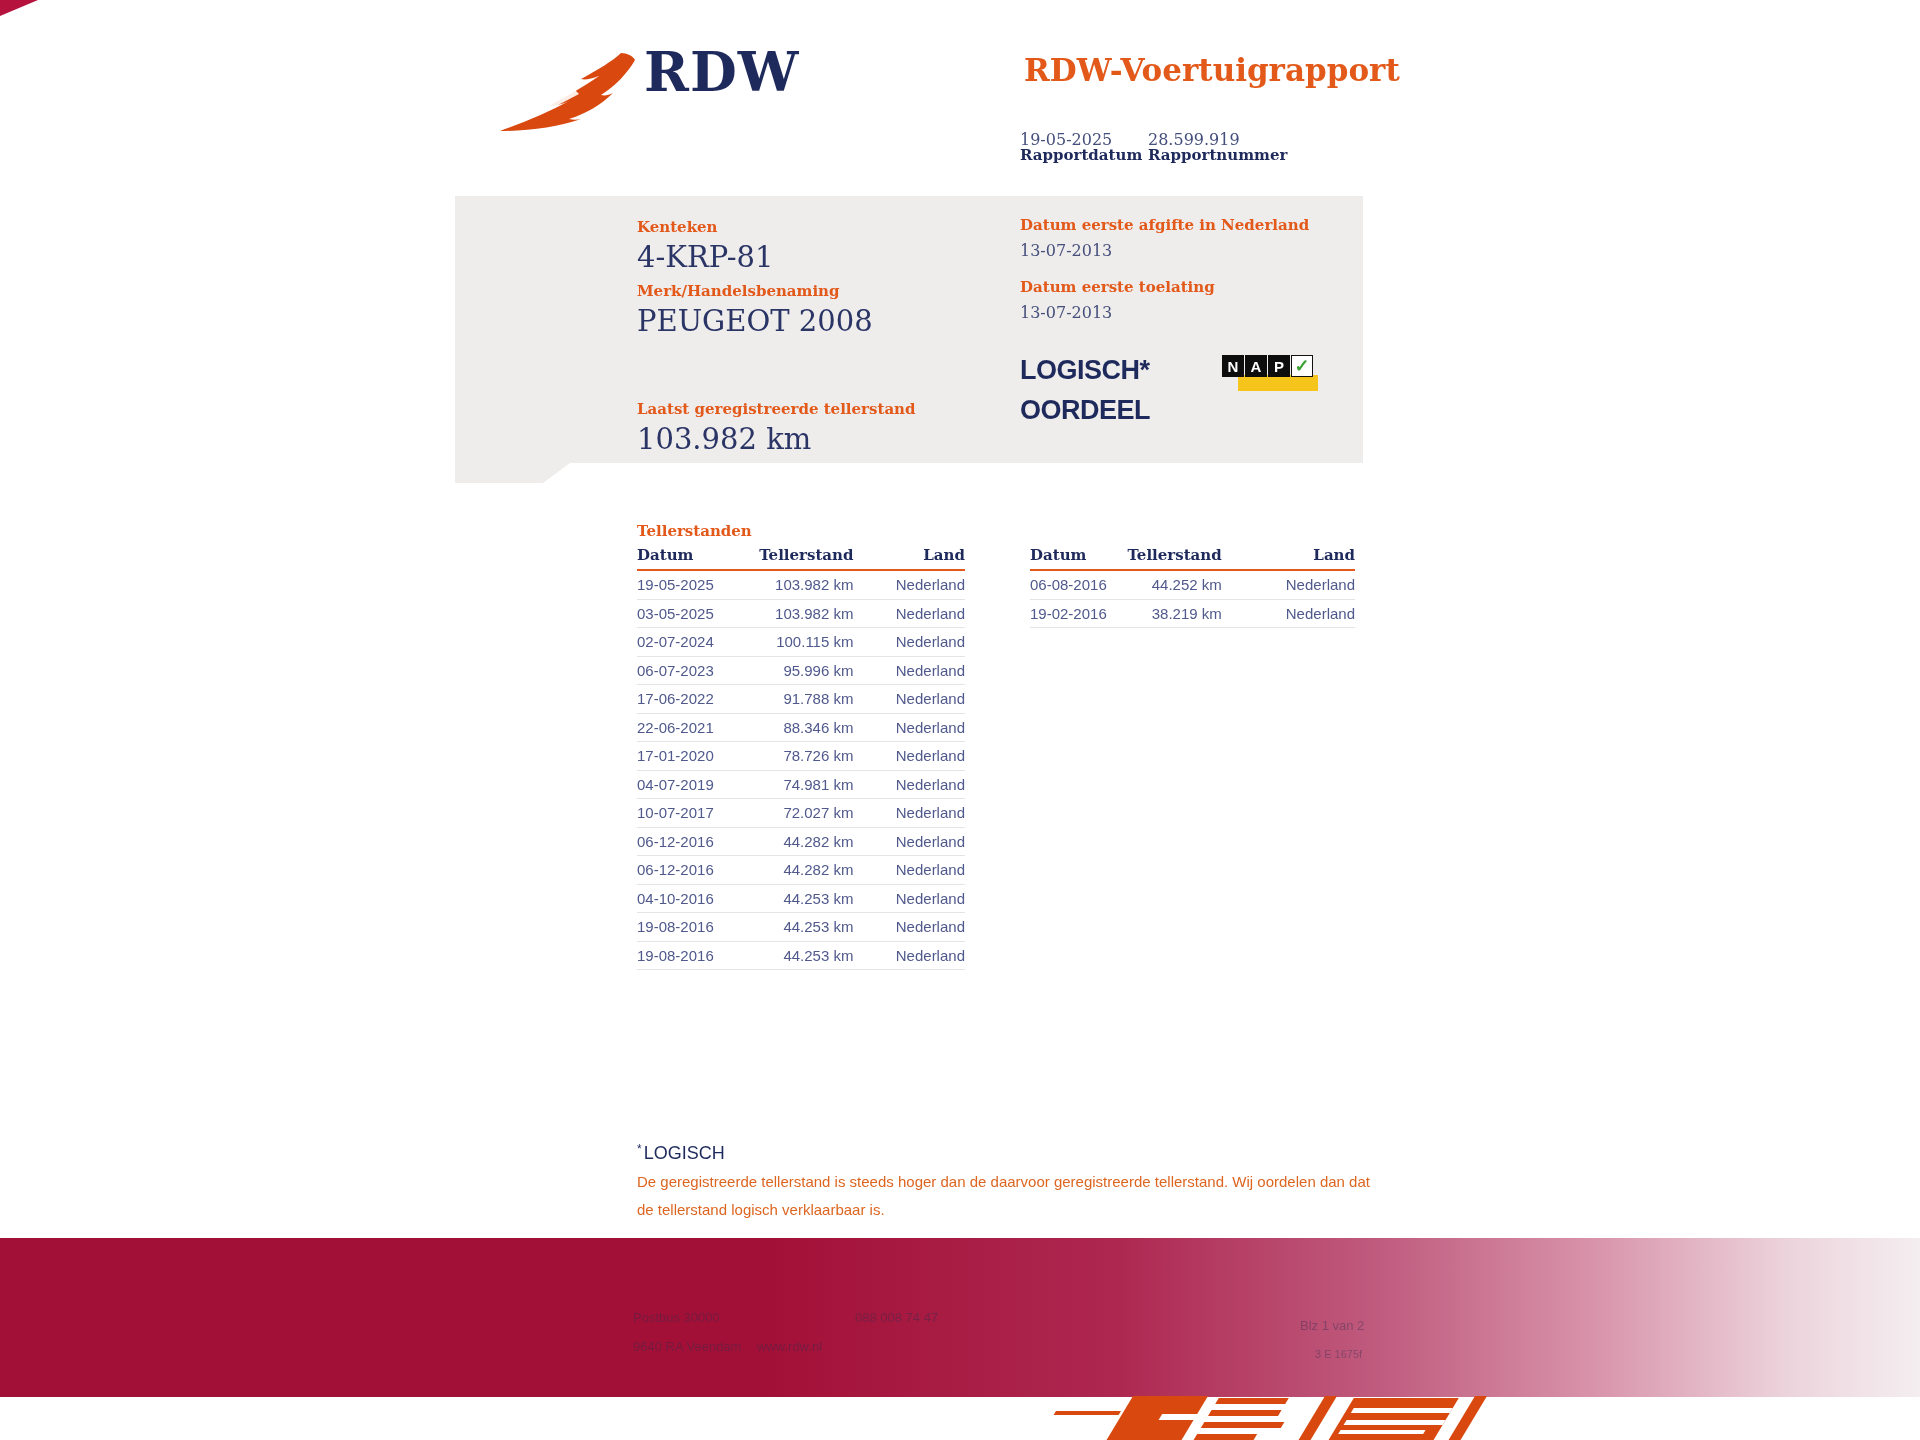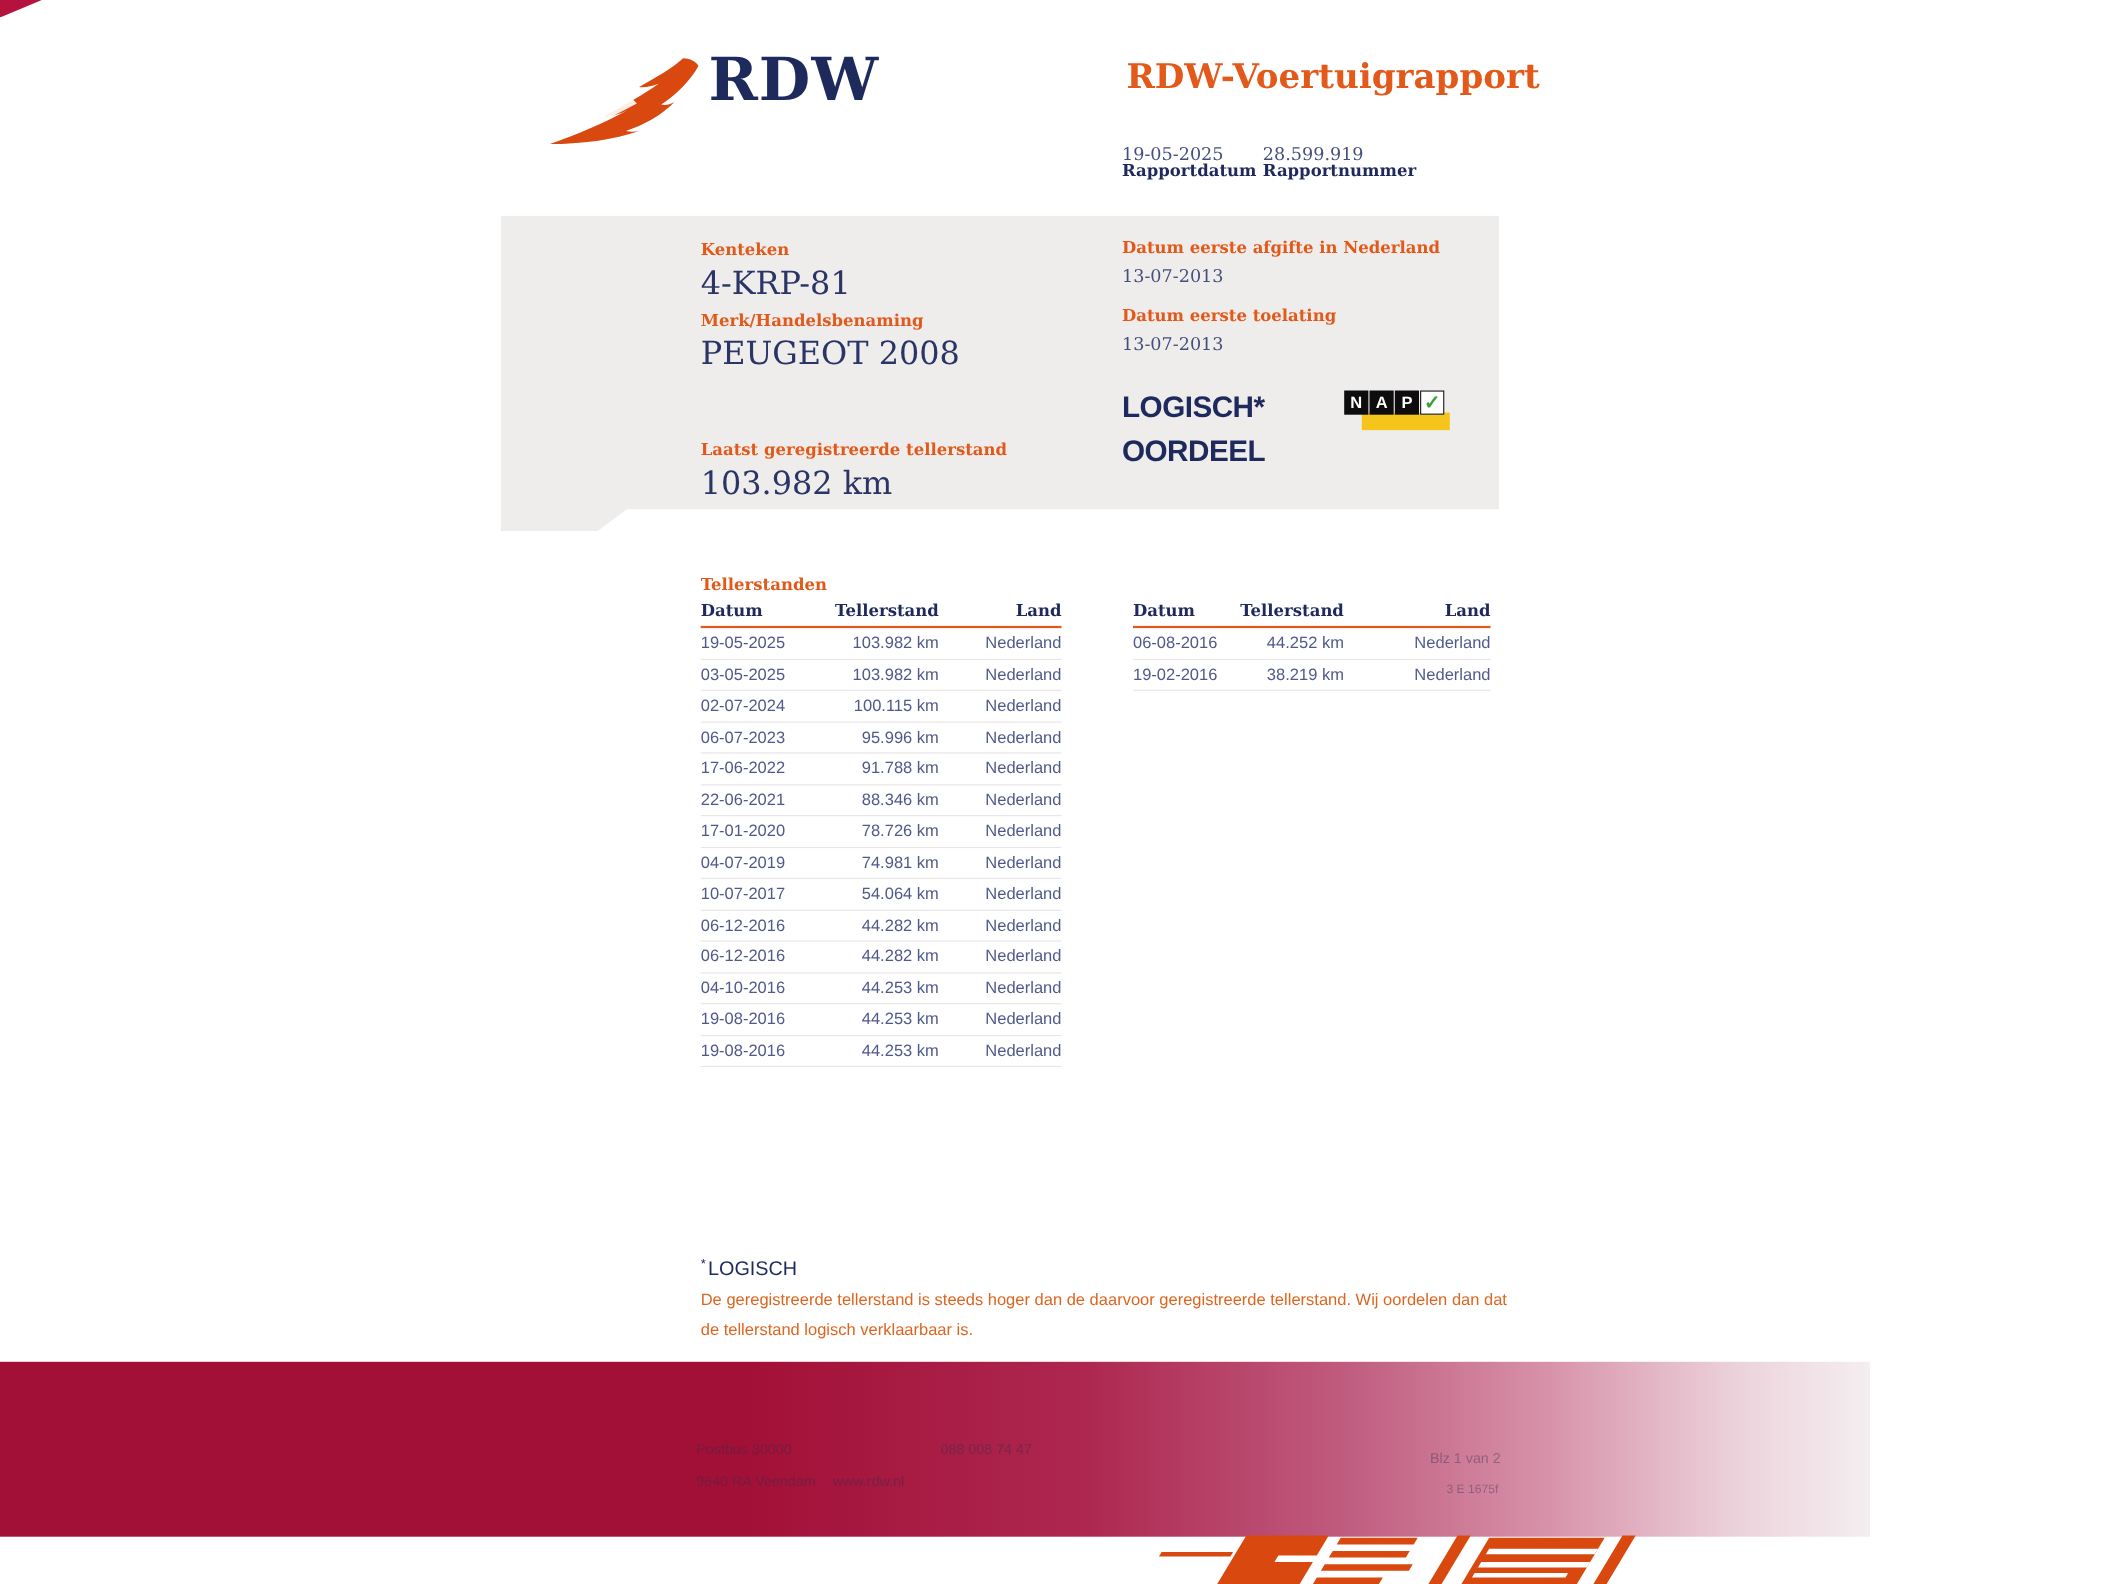--- a/index.html
+++ b/index.html
@@ -54,21 +54,21 @@
   .tbl-right .c1{width:28%;text-align:left;} .tbl-right .c2{width:31%;text-align:right;}
   .tbl-right .c3{width:41%;text-align:right;}
 
   
   .foot-title{position:absolute;left:637px;top:1142px;font-size:18px;font-weight:normal;color:#1f2a5c;}
   .fmark{font-size:12px;vertical-align:6px;margin-right:2px;}
   .foot-text{position:absolute;left:637px;top:1168px;width:740px;font-size:15px;
              line-height:28px;color:#dd6520;}
 
   
-  .banner{position:absolute;left:0;top:1238px;width:1700px;height:159px;
+  .banner{position:absolute;left:0;top:1238px;width:1920px;height:159px;
           background:linear-gradient(90deg,#a31037 0%,#a31037 40%,#ad2750 58%,#c05c7f 72%,
                      #d893aa 83%,#ecd3db 93%,#f4eef0 100%);}
   .wm{position:absolute;font-size:13px;color:#2c2c4e;opacity:0.38;white-space:nowrap;}
   .wm-postbus{left:633px;top:72px;} .wm-phone{left:855px;top:72px;}
   .wm-city{left:633px;top:101px;}  .wm-site{left:757px;top:101px;}
   .wm-page{left:1300px;top:80px;}  .wm-code{left:1315px;top:110px;font-size:11px;}
   .banner-text{position:absolute;left:72px;top:0;height:159px;display:flex;align-items:center;
           font-size:60px;font-weight:bold;letter-spacing:-1px;color:#ffffff;white-space:nowrap;}
 
   
@@ -173,21 +173,21 @@
     </div>
 
     <div class="trow">
       <div class="c1">04-07-2019</div>
       <div class="c2">74.981 km</div>
       <div class="c3">Nederland</div>
     </div>
 
     <div class="trow">
       <div class="c1">10-07-2017</div>
-      <div class="c2">54.064 km</div>
+      <div class="c2">72.027 km</div>
       <div class="c3">Nederland</div>
     </div>
 
     <div class="trow">
       <div class="c1">06-12-2016</div>
       <div class="c2">44.282 km</div>
       <div class="c3">Nederland</div>
     </div>
 
     <div class="trow">

